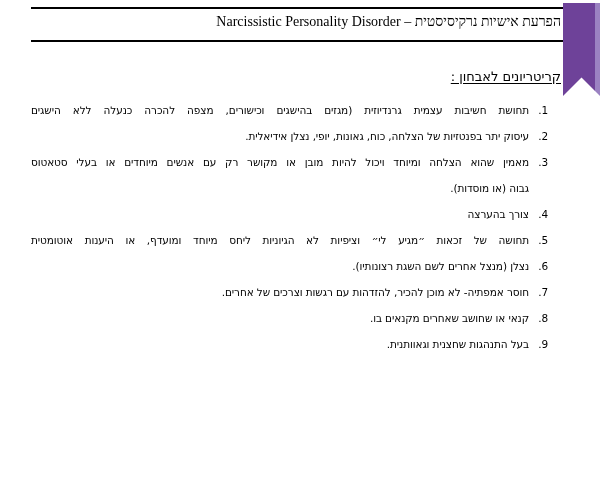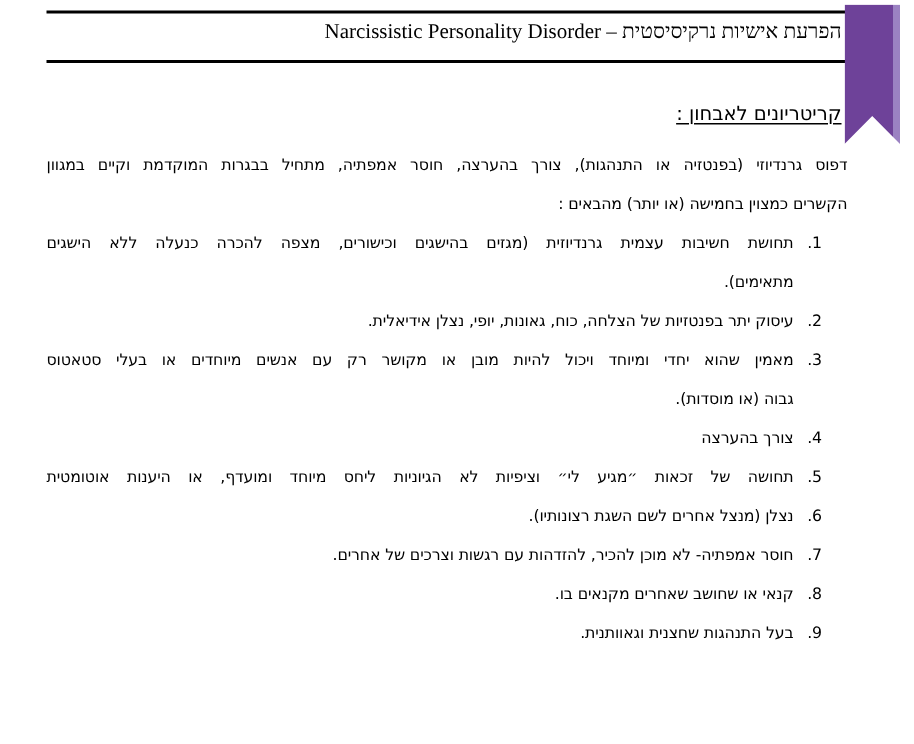--- a/index.html
+++ b/index.html
@@ -92,46 +92,41 @@
   <div class="doc-title">הפרעת אישיות נרקיסיסטית – Narcissistic Personality Disorder</div>
 
   <div class="rule rule-bottom"></div>
 
   <div class="ribbon"></div>
 
   <div class="section-heading">קריטריונים לאבחון :</div>
 
   <div class="content">
 
-    <div class="intro">
-      <span class="pline justify">דפוס גרנדיוזי (בפנטזיה או התנהגות), צורך בהערצה, חוסר אמפתיה, מתחיל בבגרות המוקדמת וקיים במגוון</span>
-      <span class="pline">הקשרים כמצוין בחמישה (או יותר) מהבאים :</span>
-    </div>
 
     <ol class="criteria">
 
       <li>
         <span class="num">1.</span>
         <span class="li-text">
           <span class="tline justify">תחושת חשיבות עצמית גרנדיוזית (מגזים בהישגים וכישורים, מצפה להכרה כנעלה ללא הישגים</span>
-          <span class="tline">מתאימים).</span>
         </span>
       </li>
 
       <li>
         <span class="num">2.</span>
         <span class="li-text">
           <span class="tline">עיסוק יתר בפנטזיות של הצלחה, כוח, גאונות, יופי, נצלן אידיאלית.</span>
         </span>
       </li>
 
       <li>
         <span class="num">3.</span>
         <span class="li-text">
-          <span class="tline justify">מאמין שהוא יחדי ומיוחד ויכול להיות מובן או מקושר רק עם אנשים מיוחדים או בעלי סטאטוס</span>
+          <span class="tline justify">מאמין שהוא הצלחה ומיוחד ויכול להיות מובן או מקושר רק עם אנשים מיוחדים או בעלי סטאטוס</span>
           <span class="tline">גבוה (או מוסדות).</span>
         </span>
       </li>
 
       <li>
         <span class="num">4.</span>
         <span class="li-text">
           <span class="tline">צורך בהערצה</span>
         </span>
       </li>

